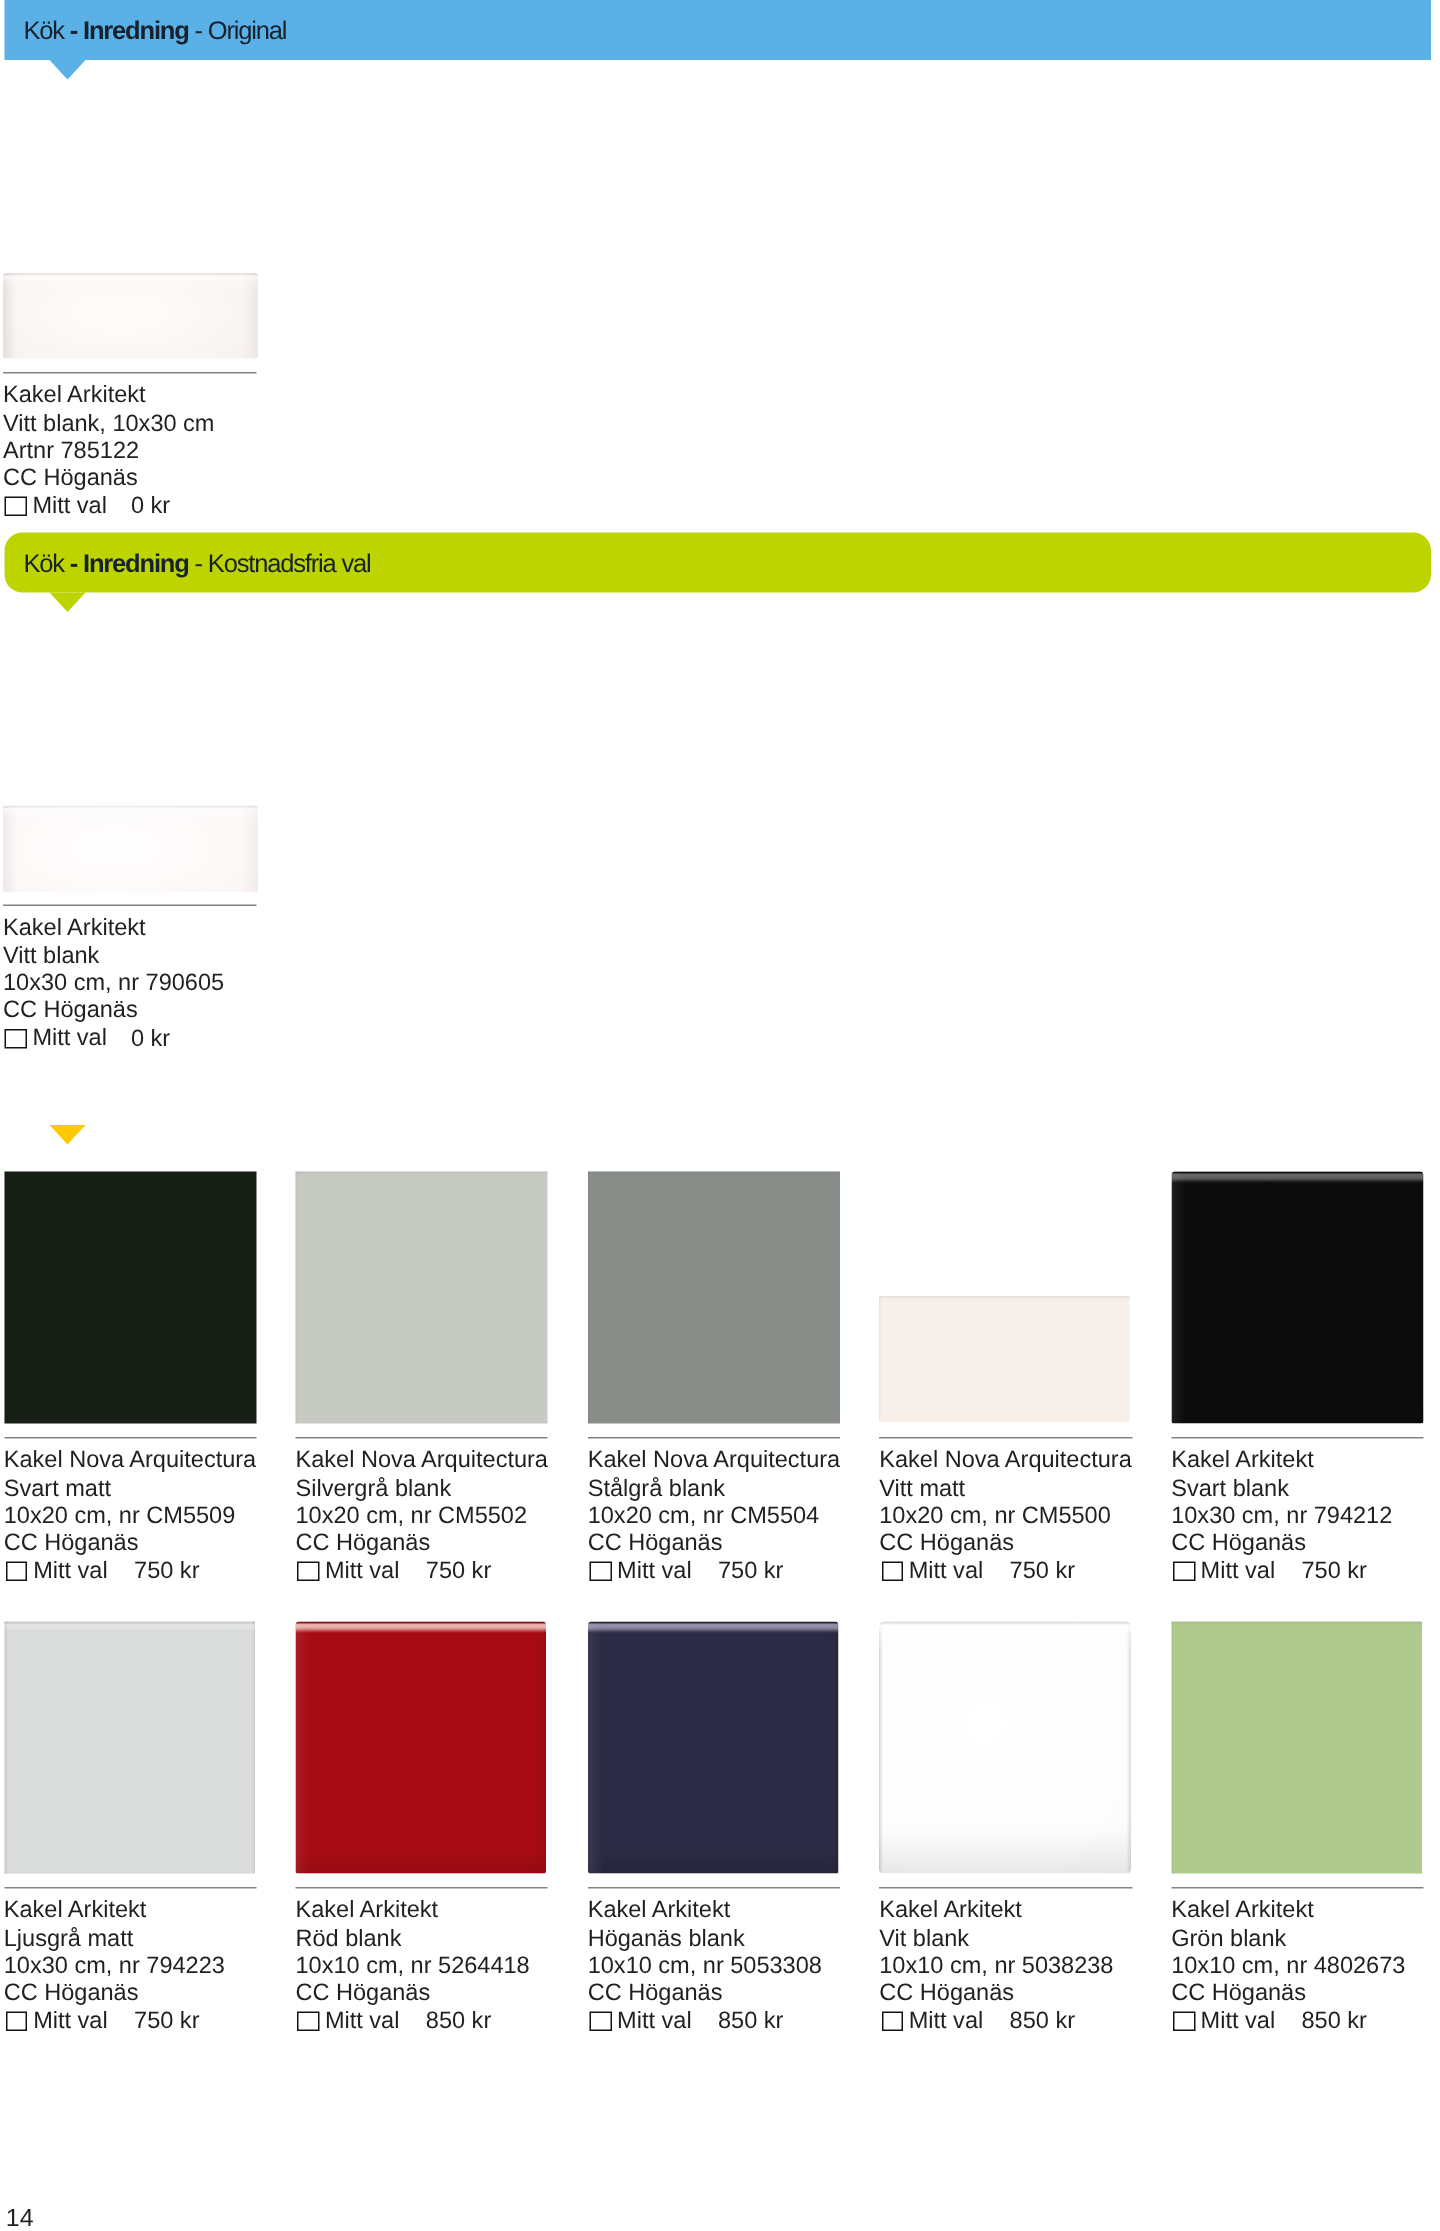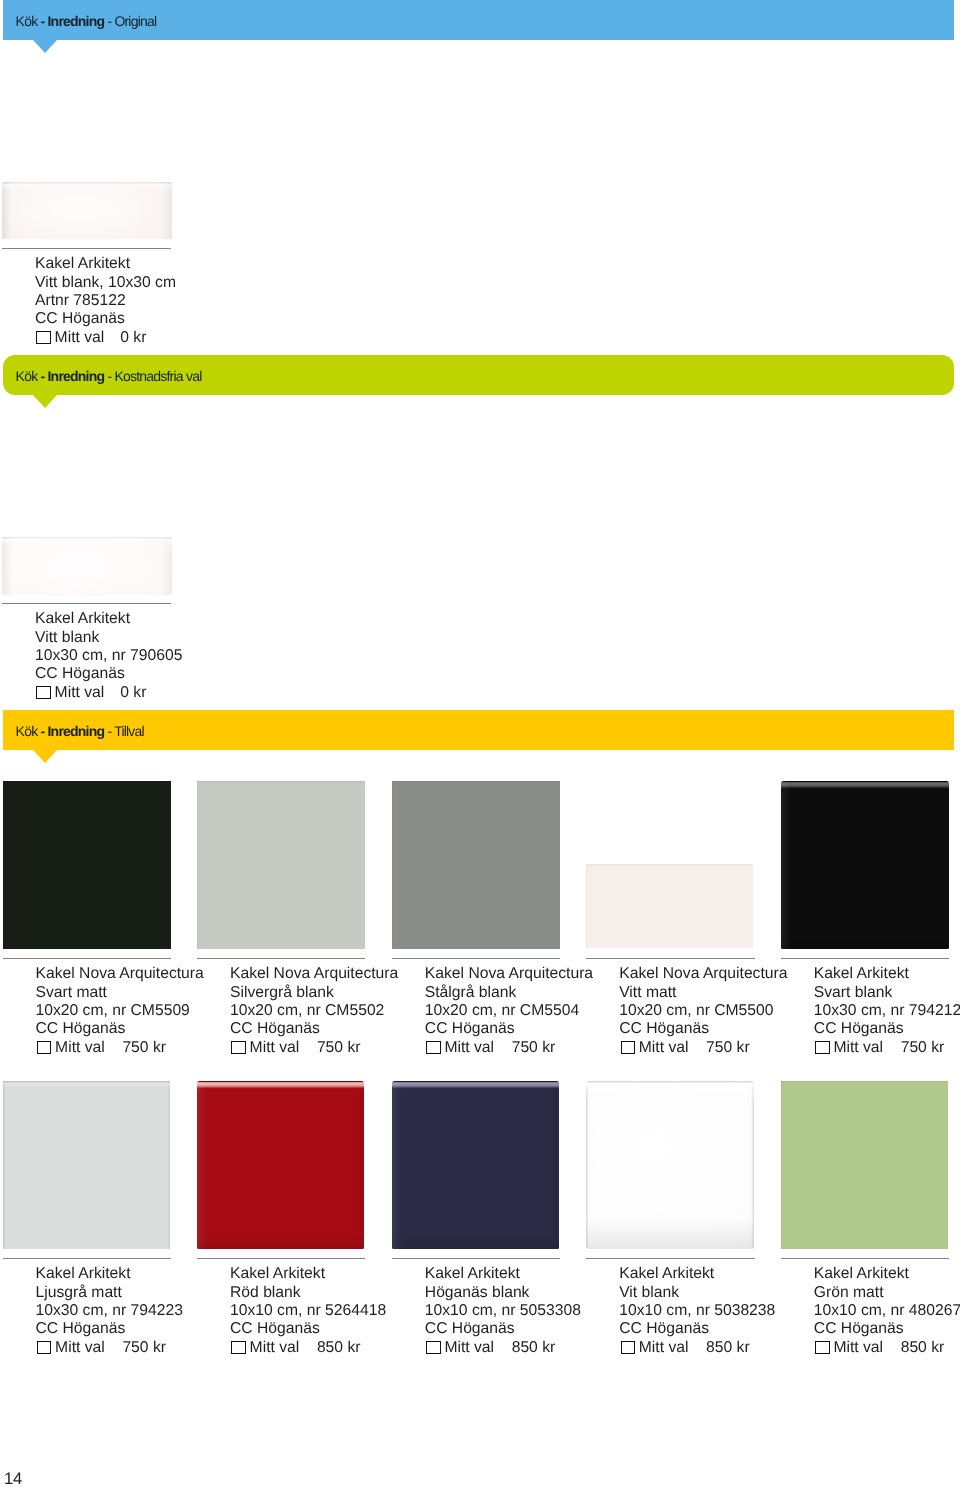--- a/index.html
+++ b/index.html
@@ -14,34 +14,34 @@
     --c-vitt-matt:#f7efe9; --c-svart-blank:#0b0c0b; --c-ljusgra-matt:#dadcdb;
     --c-rod-blank:#a60b13; --c-morkbla-blank:#2c2a44; --c-vit-blank:#fcfcfc;
     --c-gron-matt:#b0c98c;}
 
   
   .banner{position:absolute;left:3px;width:951px;height:39.8px;}
   .bg-original{background:var(--c-original);}
   .bg-kostnadsfria{background:var(--c-kostnadsfria);}
   .bg-tillval{background:var(--c-tillval);}
   .banner-text{position:absolute;left:12.6px;top:0;height:39px;line-height:42.2px;
-    font-size:14px;letter-spacing:-0.78px;white-space:nowrap;color:#16222e;}
+    font-size:17px;letter-spacing:-0.78px;white-space:nowrap;color:#16222e;}
   .banner-text .b{font-weight:bold;}
   .banner-tri{position:absolute;left:32.8px;width:0;height:0;
     border-left:12.8px solid transparent;border-right:12.8px solid transparent;border-top:13.2px solid;}
   .tri-original{border-top-color:var(--c-original);}
   .tri-kostnadsfria{border-top-color:var(--c-kostnadsfria);}
   .tri-tillval{border-top-color:var(--c-tillval);}
 
   
   .card{position:absolute;}
   .card-rule{position:absolute;left:0;top:0;width:100%;height:1px;background:#808285;}
   .card-text{position:absolute;left:0.0px;top:7.3px;font-size:15.7px;line-height:18.27px;
     white-space:nowrap;color:#231f20;}
-  .card-text .ln{height:18.3px;margin-left:33px;}
+  .card-text .ln{height:18.3px;}
   .cb-box{display:inline-block;width:12.6px;height:11.7px;border:1.85px solid #141212;
     margin-right:5.0px;position:relative;top:2.3px;left:1.4px;}
   .price{padding-left:17.6px;}
   .price.narrow{padding-left:16px;}
 
   
   .sw{position:absolute;background:var(--sc);}
   .sw-matt{background:
       linear-gradient(to bottom, rgba(0,0,0,0.065) 0px, rgba(0,0,0,0.02) 1.4px, rgba(0,0,0,0) 3px),
       linear-gradient(to right, rgba(0,0,0,0.05) 0px, rgba(0,0,0,0) 1.6px),
@@ -120,23 +120,20 @@
   <div class="card-rule"></div>
   <div class="card-text">
     <div class="ln">Kakel Arkitekt</div>
     <div class="ln">Vitt blank</div>
     <div class="ln">10x30 cm, nr 790605</div>
     <div class="ln">CC Höganäs</div>
     <div class="ln cb-row"><span class="cb-box"></span><span class="cb-label">Mitt val</span><span class="price narrow">0 kr</span></div>
   </div>
 </div>
 
-<div class="banner bg-tillval" style="top:710.2px;">
-  <div class="banner-text"><span>Kök </span><span class="b">- </span><span class="b">Inredning</span><span> - </span><span>Tillval</span></div>
-</div>
 <div class="banner-tri tri-tillval" style="top:749.8px;"></div>
 <div class="sw sw-matt" style="left:2.5px;top:781px;width:168px;height:168px;--sc:var(--c-svart-matt)"></div>
 <div class="sw sw-matt" style="left:197.0px;top:781px;width:168px;height:168px;--sc:var(--c-silvergra-matt)"></div>
 <div class="sw sw-matt" style="left:391.8px;top:781px;width:168px;height:168px;--sc:var(--c-stalgra-matt)"></div>
 <div class="sw sw-matt" style="left:586.2px;top:864px;width:167px;height:84px;--sc:var(--c-vitt-matt)"></div>
 <div class="sw sw-gloss" style="left:780.8px;top:781px;width:168px;height:168px;--sc:var(--c-svart-blank);--hl:0.40;--hlc:245,245,245"></div>
 <div class="card" style="left:2.5px;top:958px;width:168.5px;">
   <div class="card-rule"></div>
   <div class="card-text">
     <div class="ln">Kakel Nova Arquitectura</div>
@@ -228,20 +225,20 @@
     <div class="ln">Vit blank</div>
     <div class="ln">10x10 cm, nr 5038238</div>
     <div class="ln">CC Höganäs</div>
     <div class="ln cb-row"><span class="cb-box"></span><span class="cb-label">Mitt val</span><span class="price">850 kr</span></div>
   </div>
 </div>
 <div class="card" style="left:780.8px;top:1258px;width:168.5px;">
   <div class="card-rule"></div>
   <div class="card-text">
     <div class="ln">Kakel Arkitekt</div>
-    <div class="ln">Grön matt</div>
+    <div class="ln">Grön blank</div>
     <div class="ln">10x10 cm, nr 4802673</div>
     <div class="ln">CC Höganäs</div>
     <div class="ln cb-row"><span class="cb-box"></span><span class="cb-label">Mitt val</span><span class="price">850 kr</span></div>
   </div>
 </div>
 <div class="pageno">14</div>
 </div>
 
 </body></html>

